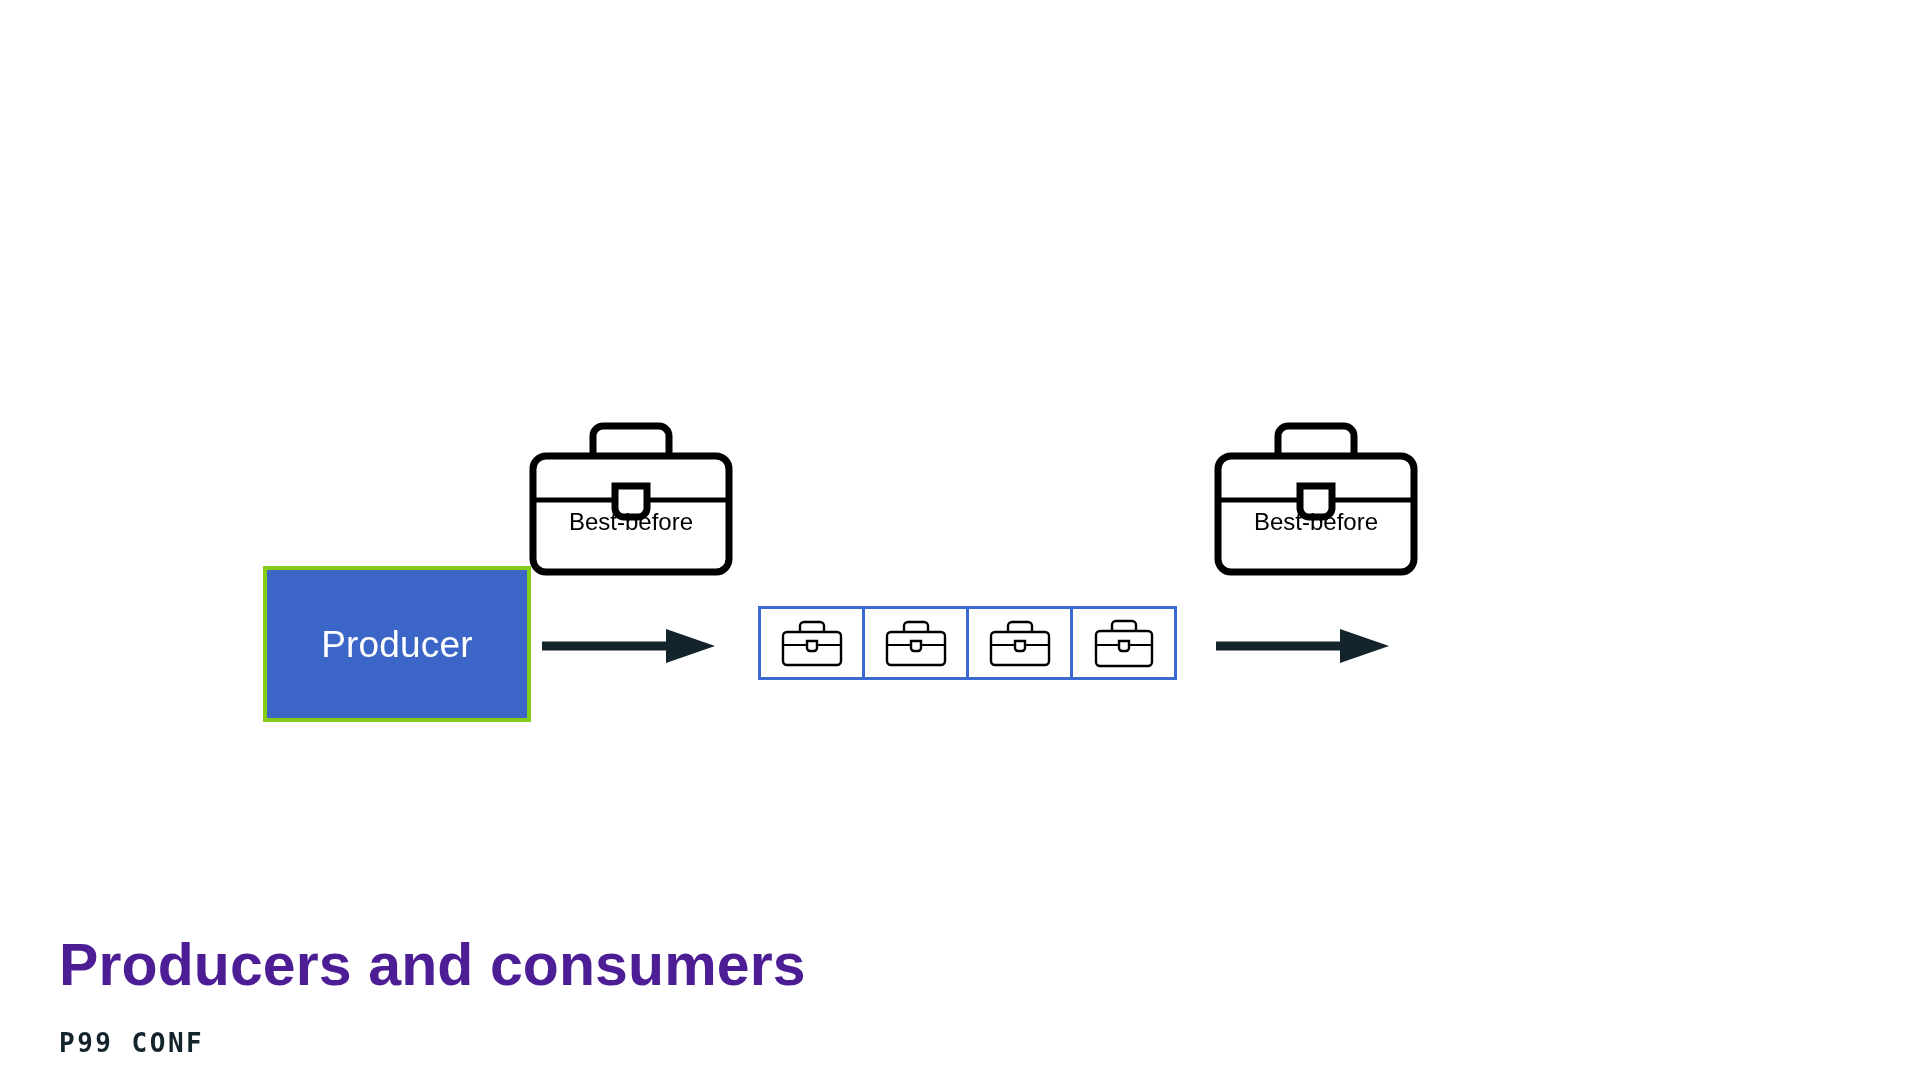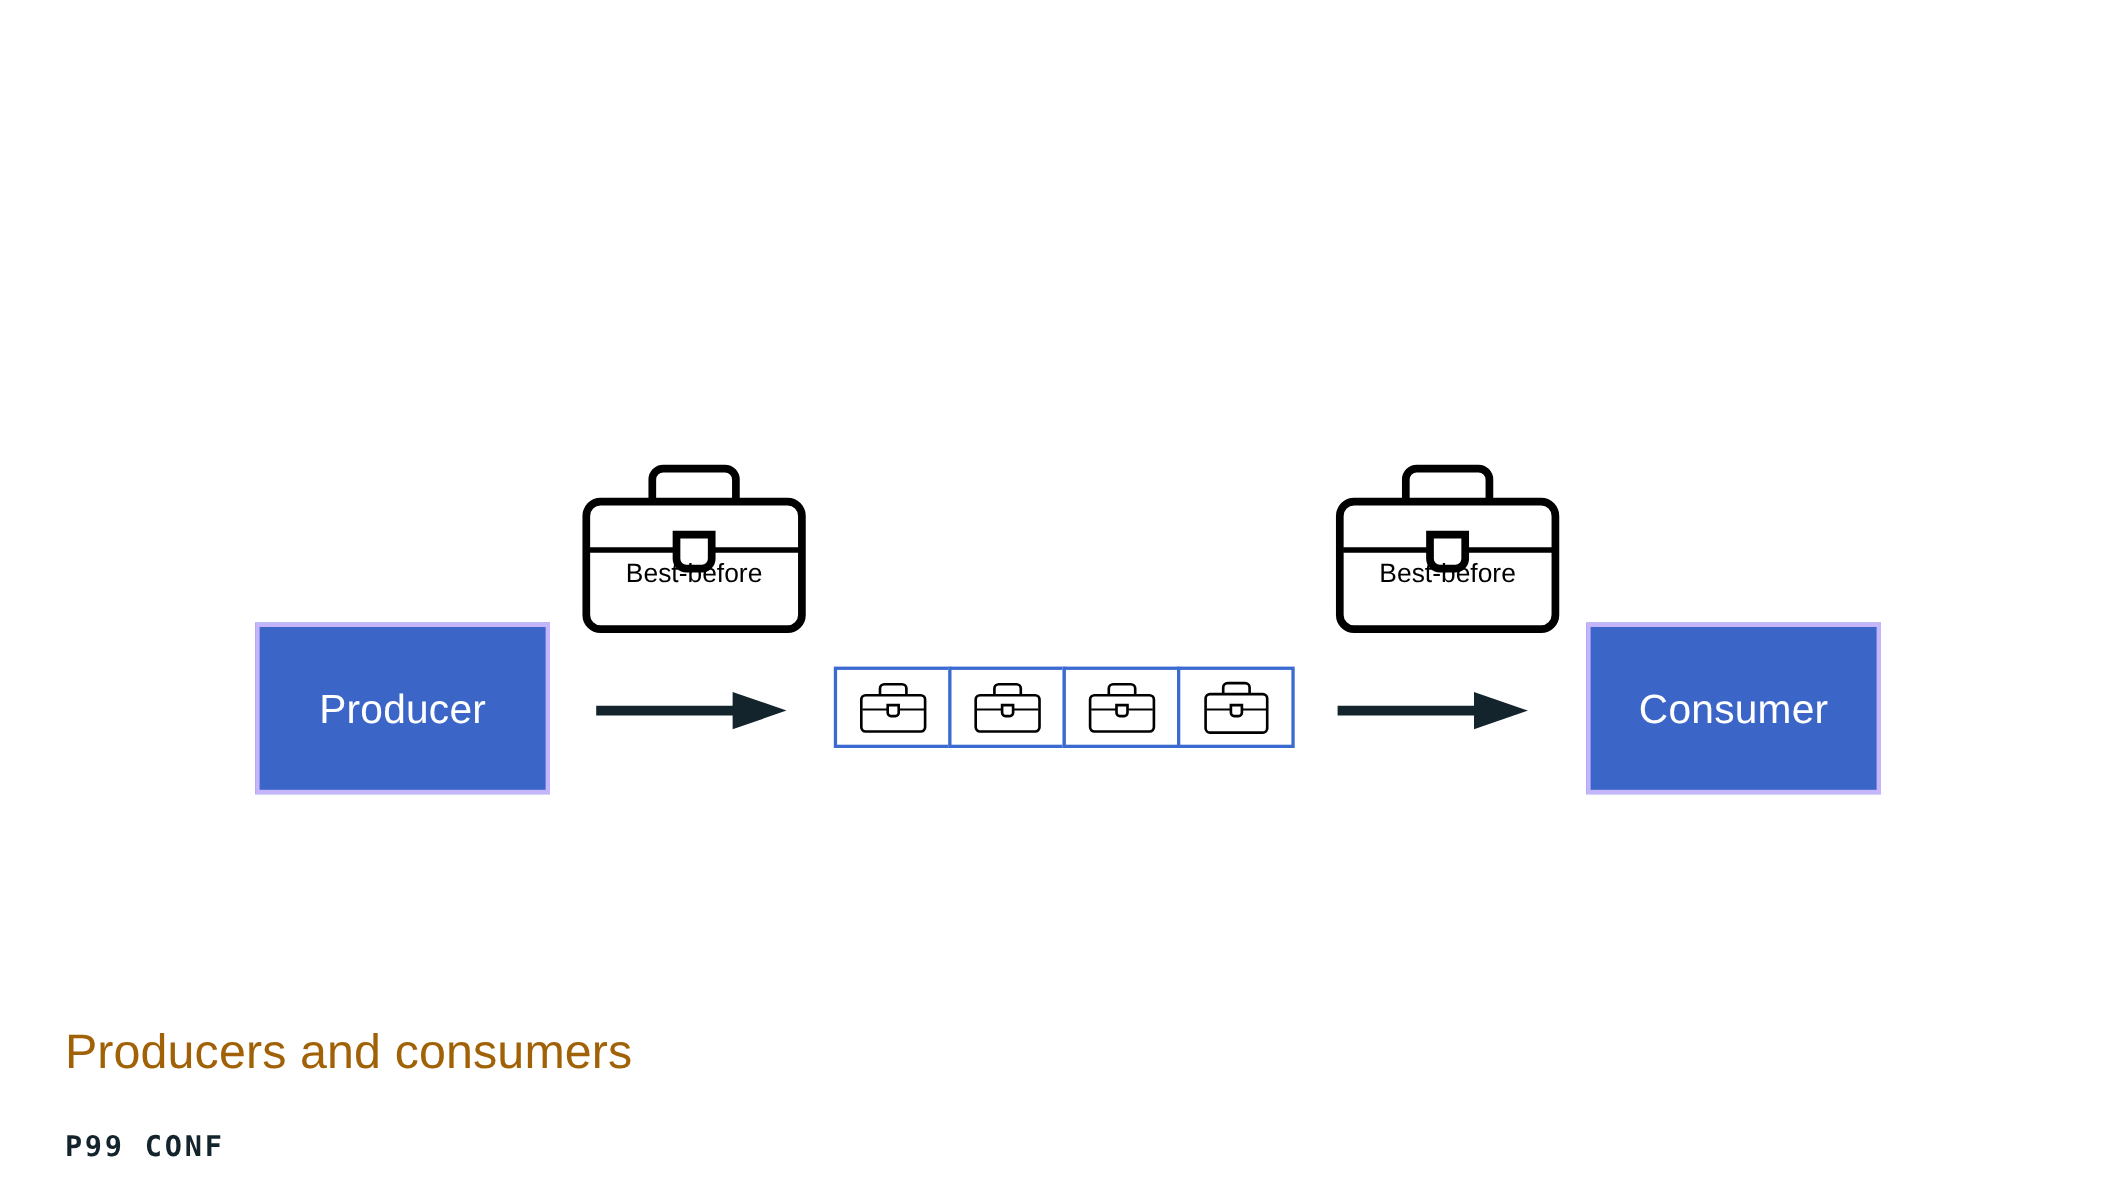--- a/index.html
+++ b/index.html
@@ -19,24 +19,25 @@
     height: 1080px;
     background: #ffffff;
     overflow: hidden;
   }
 
   
   .actor-box {
     position: absolute;
     box-sizing: border-box;
     background: #3B66C8;
-    border: 4px solid #c4b5fd;
+    border: 4px solid #84cc16;
     display: flex;
     align-items: center;
     justify-content: center;
+    margin-left: 31px;
   }
   .actor-label {
     color: #ffffff;
     font-size: 37px;
     font-weight: 400;
     letter-spacing: 0.2px;
     line-height: 1;
     white-space: nowrap;
   }
 
@@ -95,23 +96,23 @@
     justify-content: center;
   }
   .queue-cell:last-child { margin-right: 0; }
   .queue-cell svg { display: block; }
 
   
   #slide-title {
     position: absolute;
     left: 59px;
     top: 933px;
-    font-size: 44px;
-    font-weight: 400;
-    color: #a16207;
+    font-size: 59px;
+    font-weight: 700;
+    color: #4c1d95;
     line-height: 1.1;
     letter-spacing: 0.1px;
     white-space: nowrap;
   }
 
   
   #brand-logo {
     position: absolute;
     left: 59px;
     top: 1030px;
@@ -209,23 +210,20 @@
   <div id="briefcase-consumed" class="labelled-briefcase">
     <svg width="214" height="182" viewBox="0 0 214 182">
       <path d="M79 28 h56 a10 10 0 0 1 10 10 v22 h-76 v-22 a10 10 0 0 1 10 -10 z" fill="none" stroke="#000000" stroke-width="7"></path>
       <rect x="9" y="58" width="196" height="116" rx="13" ry="13" fill="#ffffff" stroke="#000000" stroke-width="7"></rect>
       <line x1="12" y1="102" x2="202" y2="102" stroke="#000000" stroke-width="5"></line>
       <path d="M91 88 h32 v22 a9 9 0 0 1 -9 9 h-14 a9 9 0 0 1 -9 -9 z" fill="#ffffff" stroke="#000000" stroke-width="7"></path>
     </svg>
     <div class="bb-text">Best-before</div>
   </div>
 
-  <div id="consumer-box" class="actor-box">
-    <span class="actor-label">Consumer</span>
-  </div>
 
   <div id="slide-title">Producers and consumers</div>
 
   <div id="brand-logo">
     <span class="brand-text">P99 CONF</span>
   </div>
 
 </div>
 
 </body></html>

